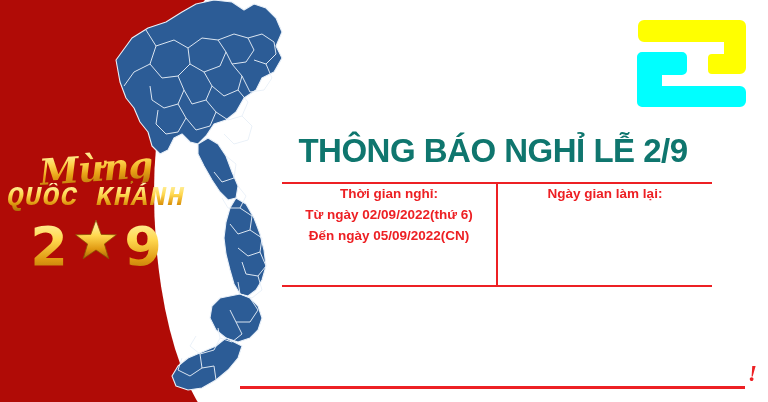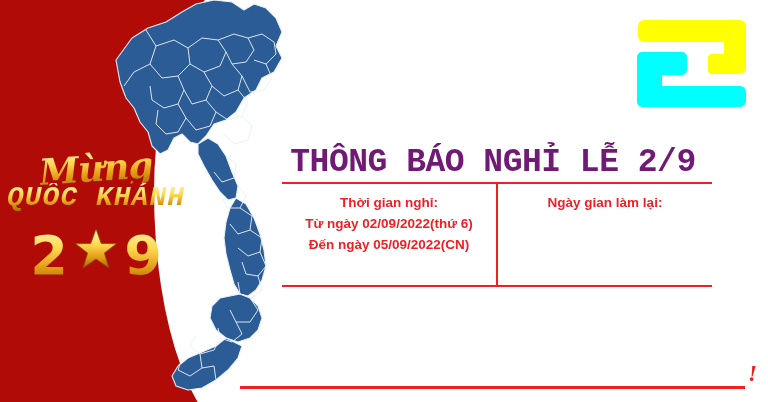--- a/index.html
+++ b/index.html
@@ -86,21 +86,21 @@
     margin-top: -3px;
     background: linear-gradient(180deg, #fff6b5 0%, #ffd84f 40%, #e09a12 70%, #a86806 100%);
     -webkit-background-clip: text;
     background-clip: text;
     color: transparent;
     -webkit-text-fill-color: transparent;
     display: block;
   }
   .emblem-date {
     position: relative;
-    margin-top: 13px;
+    margin-top: 4px;
     height: 62px;
   }
   .emblem-num {
     font-family: "DejaVu Sans", sans-serif;
     font-weight: bold;
     font-size: 54px;
     line-height: 62px;
     background: linear-gradient(180deg, #fff6b5 0%, #ffd84f 38%, #e09a12 70%, #a86806 100%);
     -webkit-background-clip: text;
     background-clip: text;
@@ -134,48 +134,47 @@
     position: absolute;
     left: 248px;
     top: 0;
     width: 520px;
     height: 402px;
   }
 
   .title {
     position: absolute;
     left: 0;
-    top: 144px;
+    top: 132px;
     width: 490px;
     text-align: center;
-    font-family: Liberation Mono, monospace;
+    font-family: Liberation Sans, sans-serif;
     font-weight: bold;
     font-size: 33px;
     letter-spacing: -0.5px;
-    color: #701a75;
+    color: #0f766e;
     white-space: nowrap;
   }
 
   
   .schedule {
     position: absolute;
     left: 34px;
     top: 182px;
     width: 430px;
     height: 101px;
     border-top: 2.5px solid #ed2024;
     border-bottom: 2.5px solid #ed2024;
   }
   .schedule-cols {
     display: flex;
     height: 100%;
   }
   .sched-col {
     flex: 1;
-    padding-top: 9px;
     text-align: center;
     font-family: "Liberation Sans", sans-serif;
     font-weight: bold;
     font-size: 13.5px;
     line-height: 1.55;
     color: #ed2024;
   }
   .sched-col.left-col {
     border-right: 2.5px solid #ed2024;
   }

